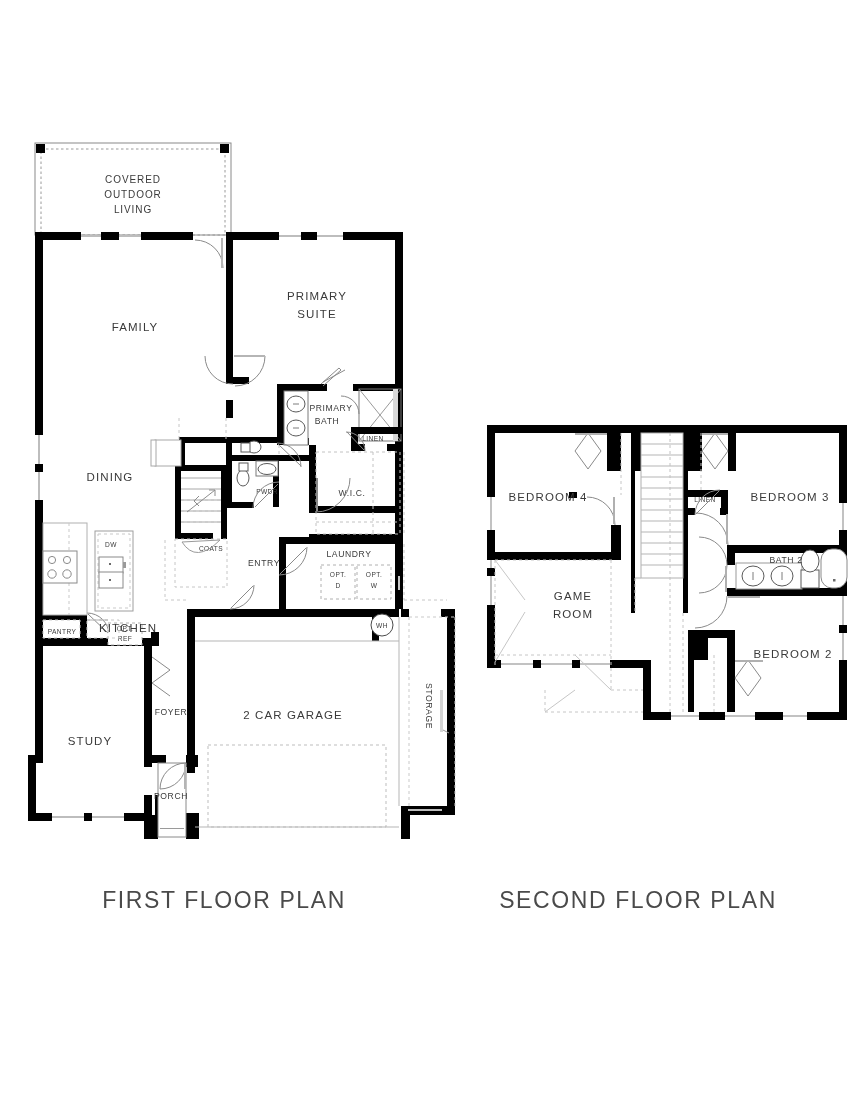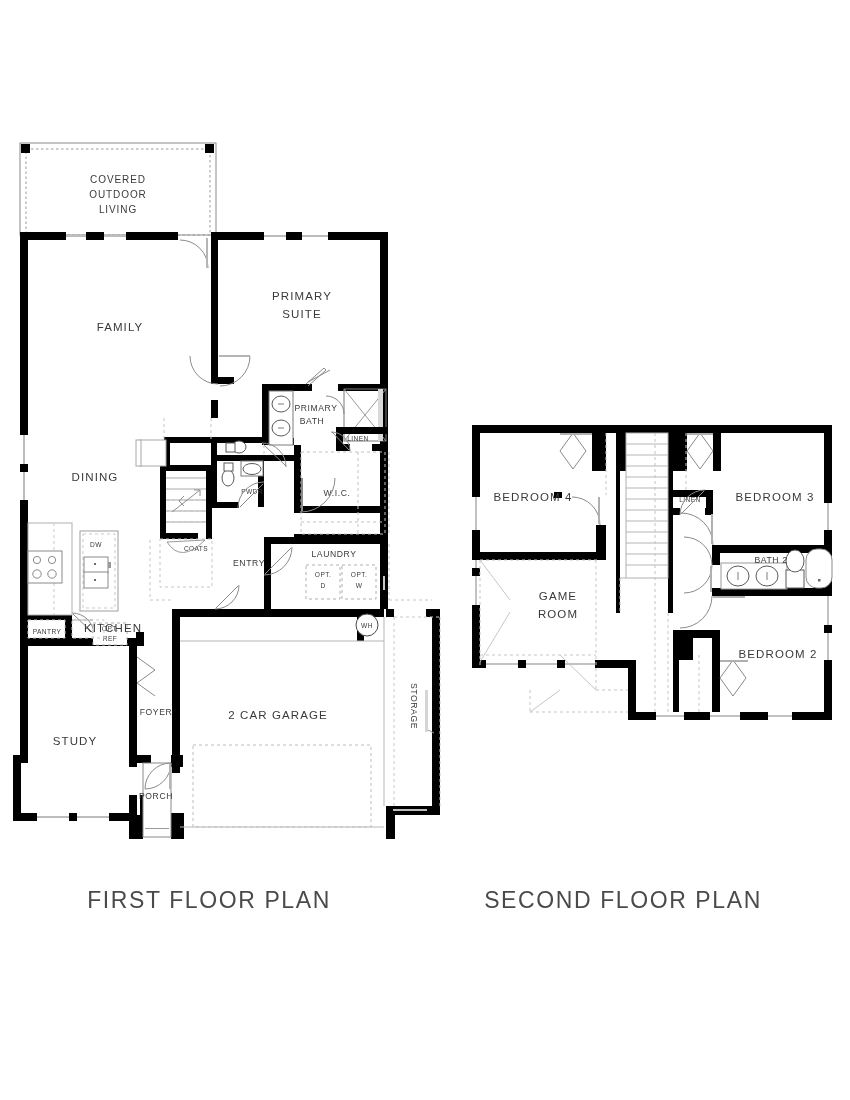--- a/index.html
+++ b/index.html
@@ -4,21 +4,21 @@
 <title>Floor Plan</title>
 <style>
   html,body{margin:0;padding:0;background:#ffffff;}
   body{
     width:850px;height:1100px;
     font-family:"Liberation Sans","DejaVu Sans",sans-serif;
     color:#231f20;
     position:relative;
     overflow:hidden;
   }
-  #sheet{position:absolute;left:0;top:0;width:814px;height:1100px;}
+  #sheet{position:absolute;left:0;top:0;width:814px;height:1100px;padding-left:15px;}
   svg{display:block;}
   .lbl{
     font-family:"Liberation Sans","DejaVu Sans",sans-serif;
     fill:#3a3a3a;
     letter-spacing:1.1px;
     text-anchor:middle;
     dominant-baseline:middle;
   }
   .plan-title{
     font-size:23px;

